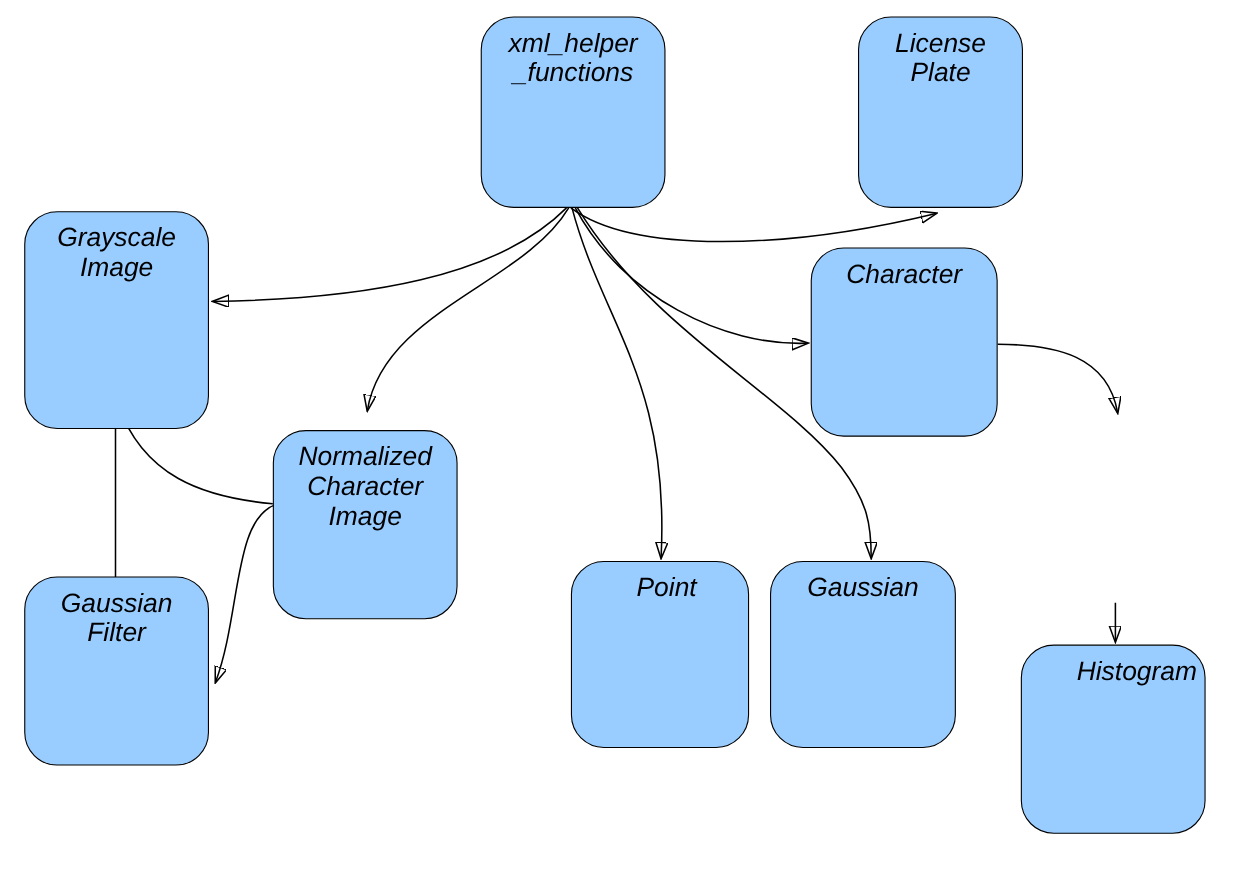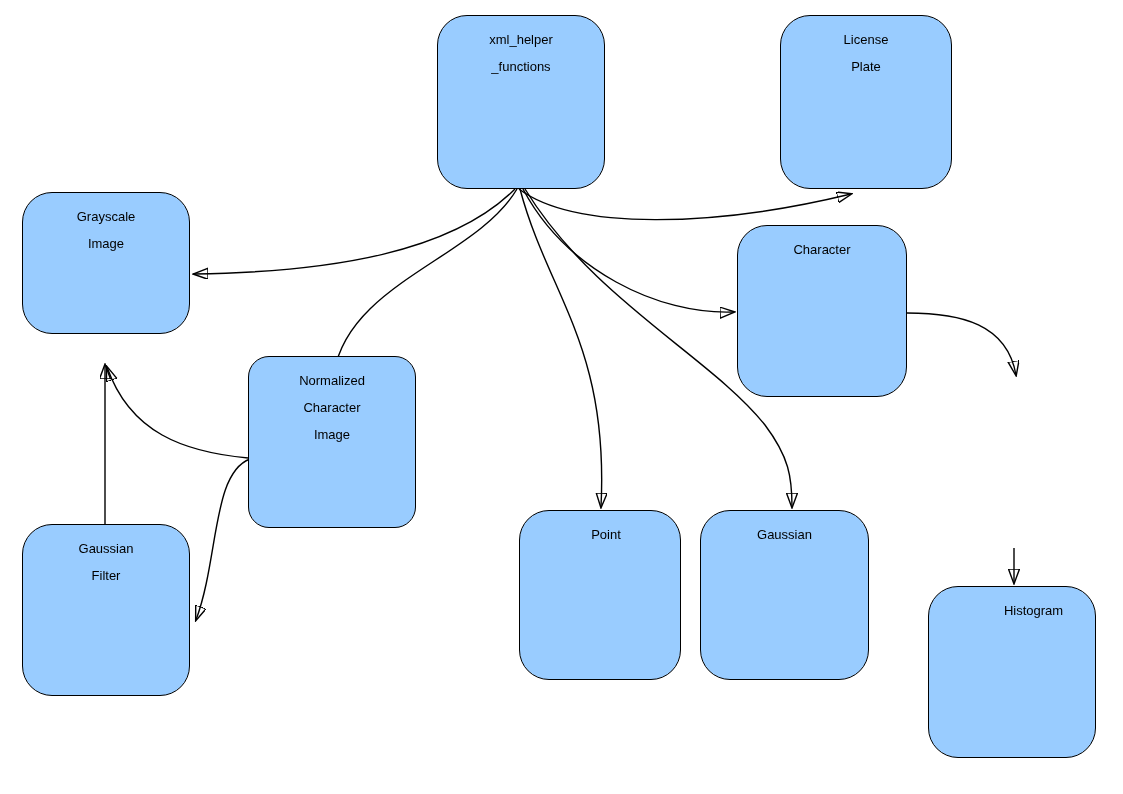--- a/index.html
+++ b/index.html
@@ -32,23 +32,24 @@
     background: #99ccff;
     border: 1.6px solid #000000;
     border-radius: 30px;
     text-align: center;
     padding-top: 10px;
     color: #000000;
   }
   .node-label {
     display: inline-block;
     white-space: pre-line;
-    font-size: 13px;
+    font-size: 24px;
     line-height: 27px;
     color: #000000;
+    font-style: italic;
   }
 </style>
 </head>
 <body>
 
 <div id="canvas">
 
   <svg id="edges" viewBox="0 0 1123 794" xmlns="http://www.w3.org/2000/svg">
     <defs>
       <marker id="arrow" markerUnits="userSpaceOnUse" markerWidth="16" markerHeight="12" refX="14" refY="5.5" orient="auto">
@@ -66,35 +67,35 @@
     <path d="M105,548 L105,365" marker-end="url(#arrow)"></path>
     <path d="M248,458 C184,452 130,433 107,367" marker-end="url(#arrow)"></path>
     <path d="M250,459 C212,473 219,558 196,620" marker-end="url(#arrow)"></path>
   </svg>
 
   <div class="node" style="left:437px; top:15px; width:168px; height:174px;">
     <span class="node-label">xml_helper
 _functions</span>
   </div>
 
-  <div class="node" style="left:780px; top:15px; width:172px; height:174px;">
+  <div class="node" style="left:780px; top:15px; width:150px; height:174px;">
     <span class="node-label">License
 Plate</span>
   </div>
 
-  <div class="node" style="left:22px; top:192px; width:168px; height:142px;">
+  <div class="node" style="left:22px; top:192px; width:168px; height:198px;">
     <span class="node-label">Grayscale
 Image</span>
   </div>
 
   <div class="node" style="left:737px; top:225px; width:170px; height:172px;">
     <span class="node-label">Character</span>
   </div>
 
-  <div class="node" style="left:248px; top:356px; width:168px; height:172px;border-radius:21px;">
+  <div class="node" style="left:248px; top:391px; width:168px; height:172px;">
     <span class="node-label">Normalized
 Character
 Image</span>
   </div>
 
 
   <div class="node" style="left:519px; top:510px; width:162px; height:170px;padding-left:12px;">
     <span class="node-label">Point</span>
   </div>
 

